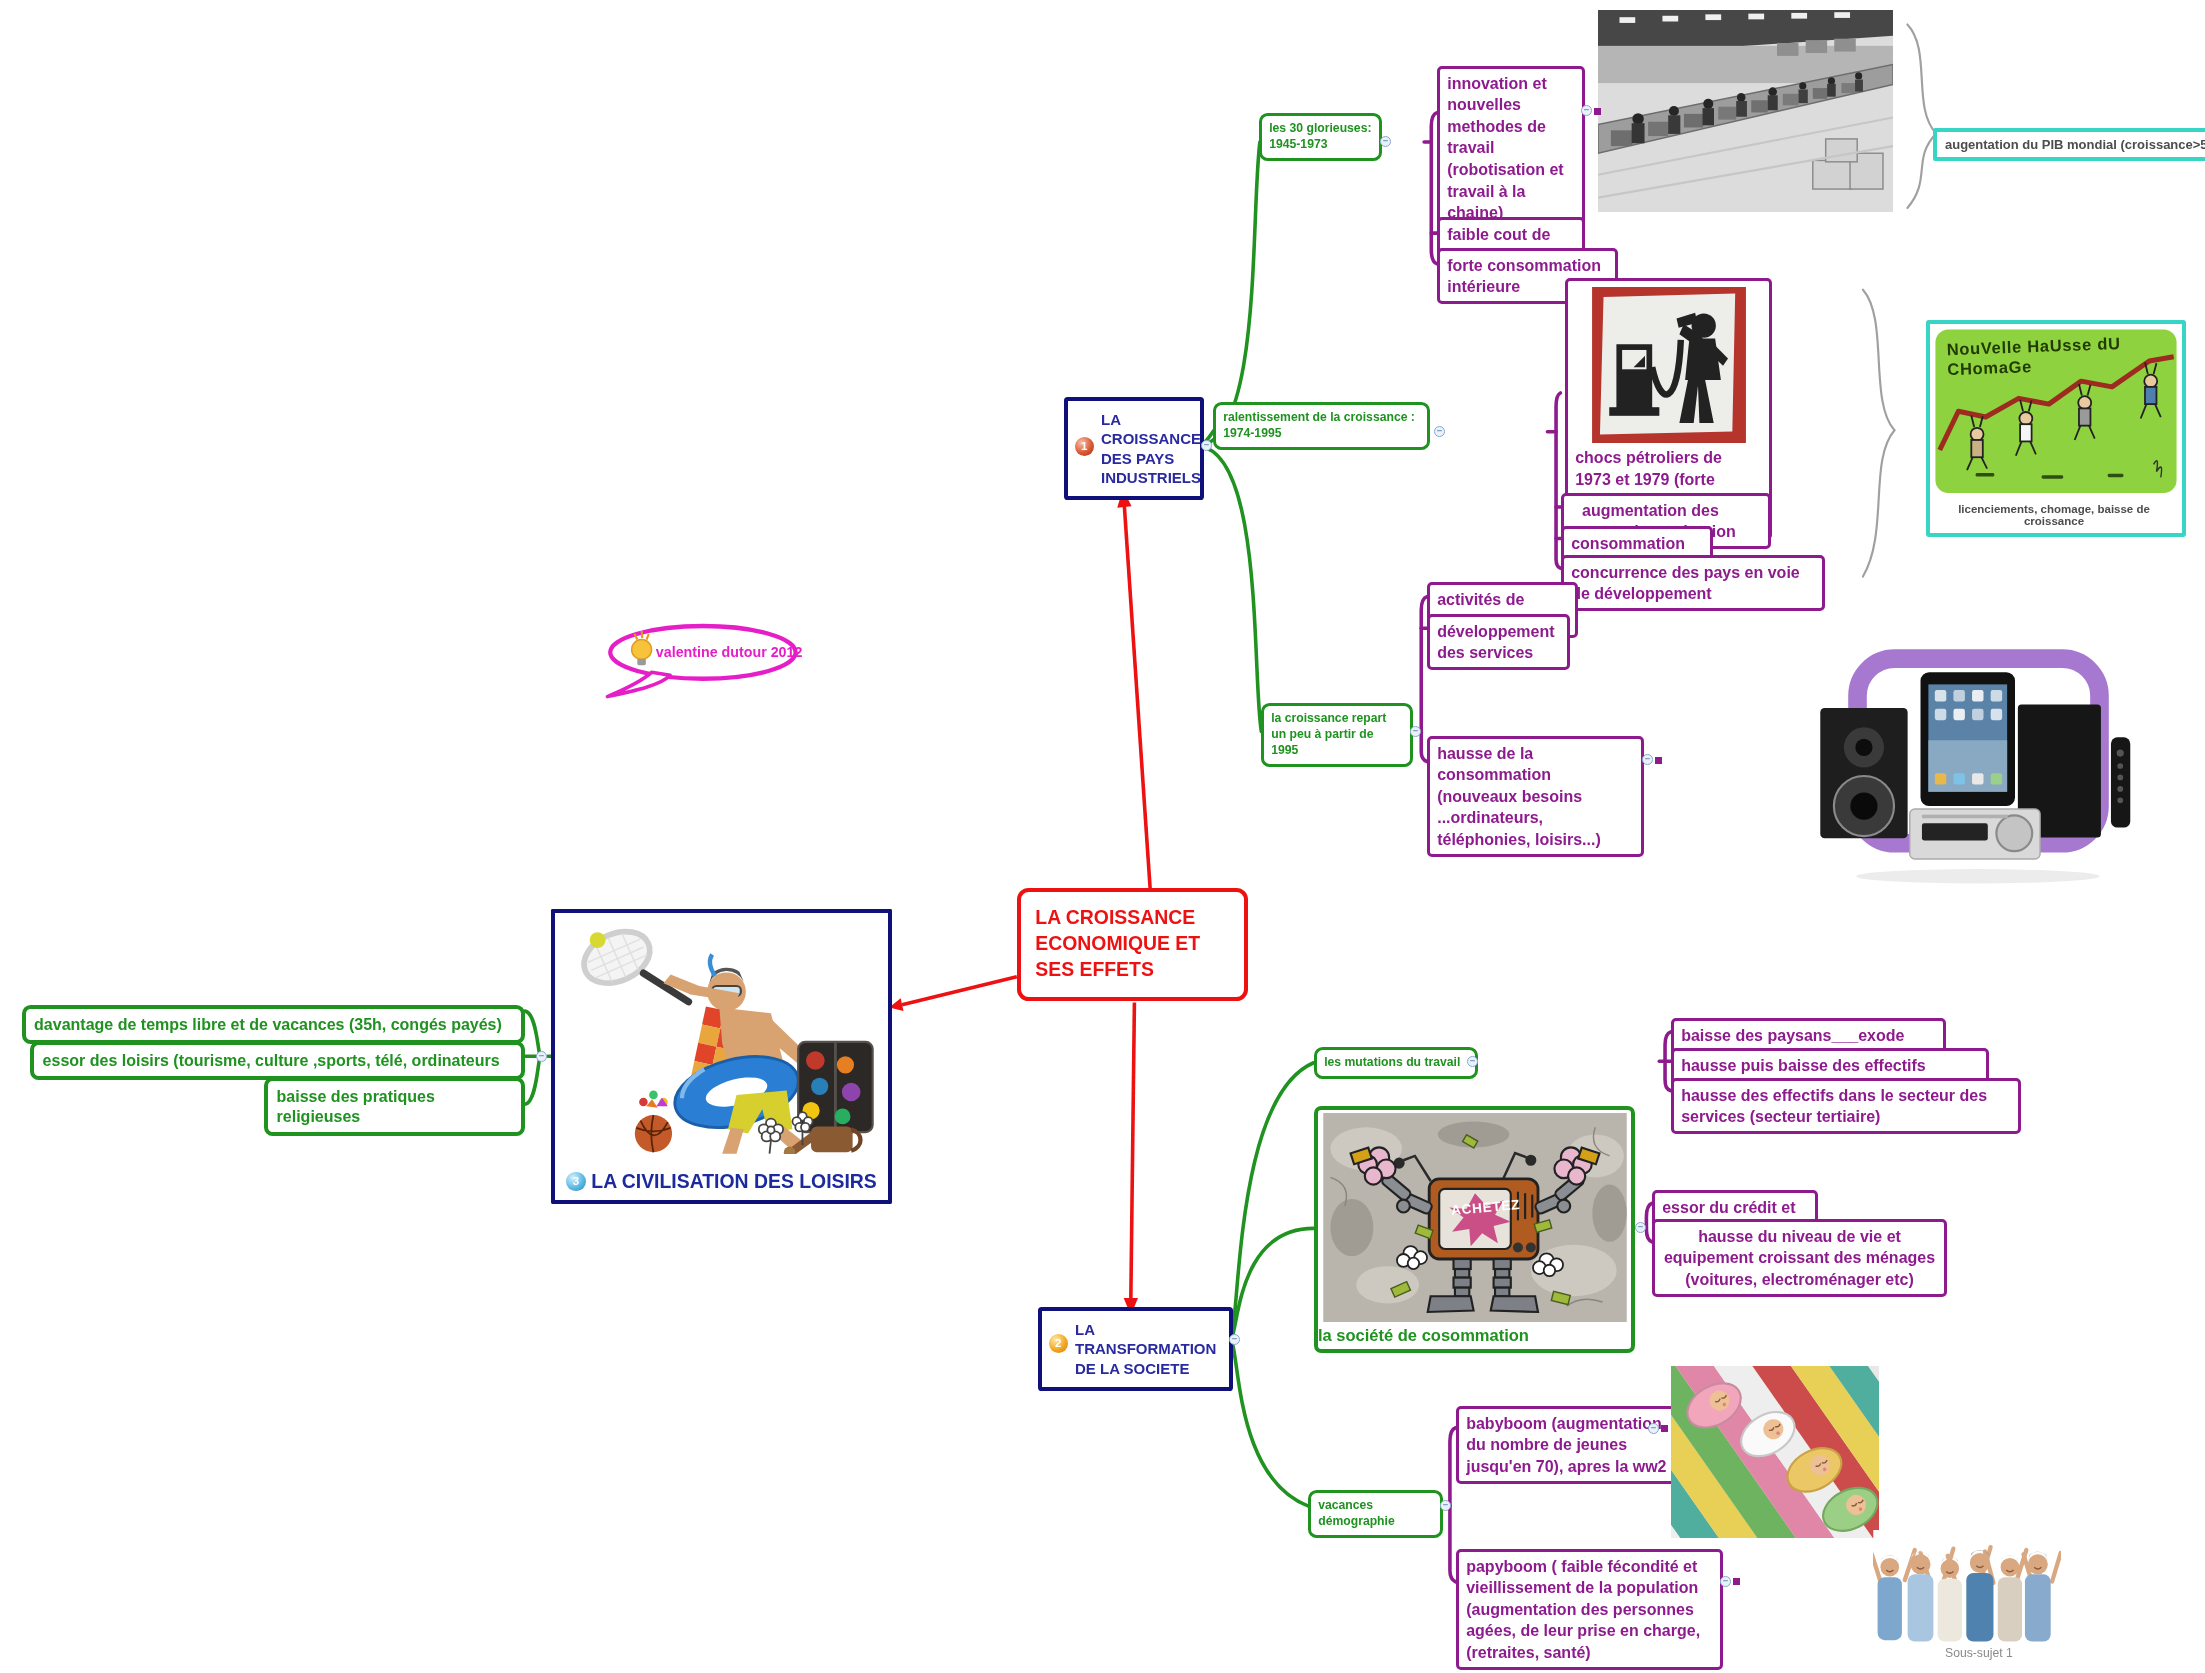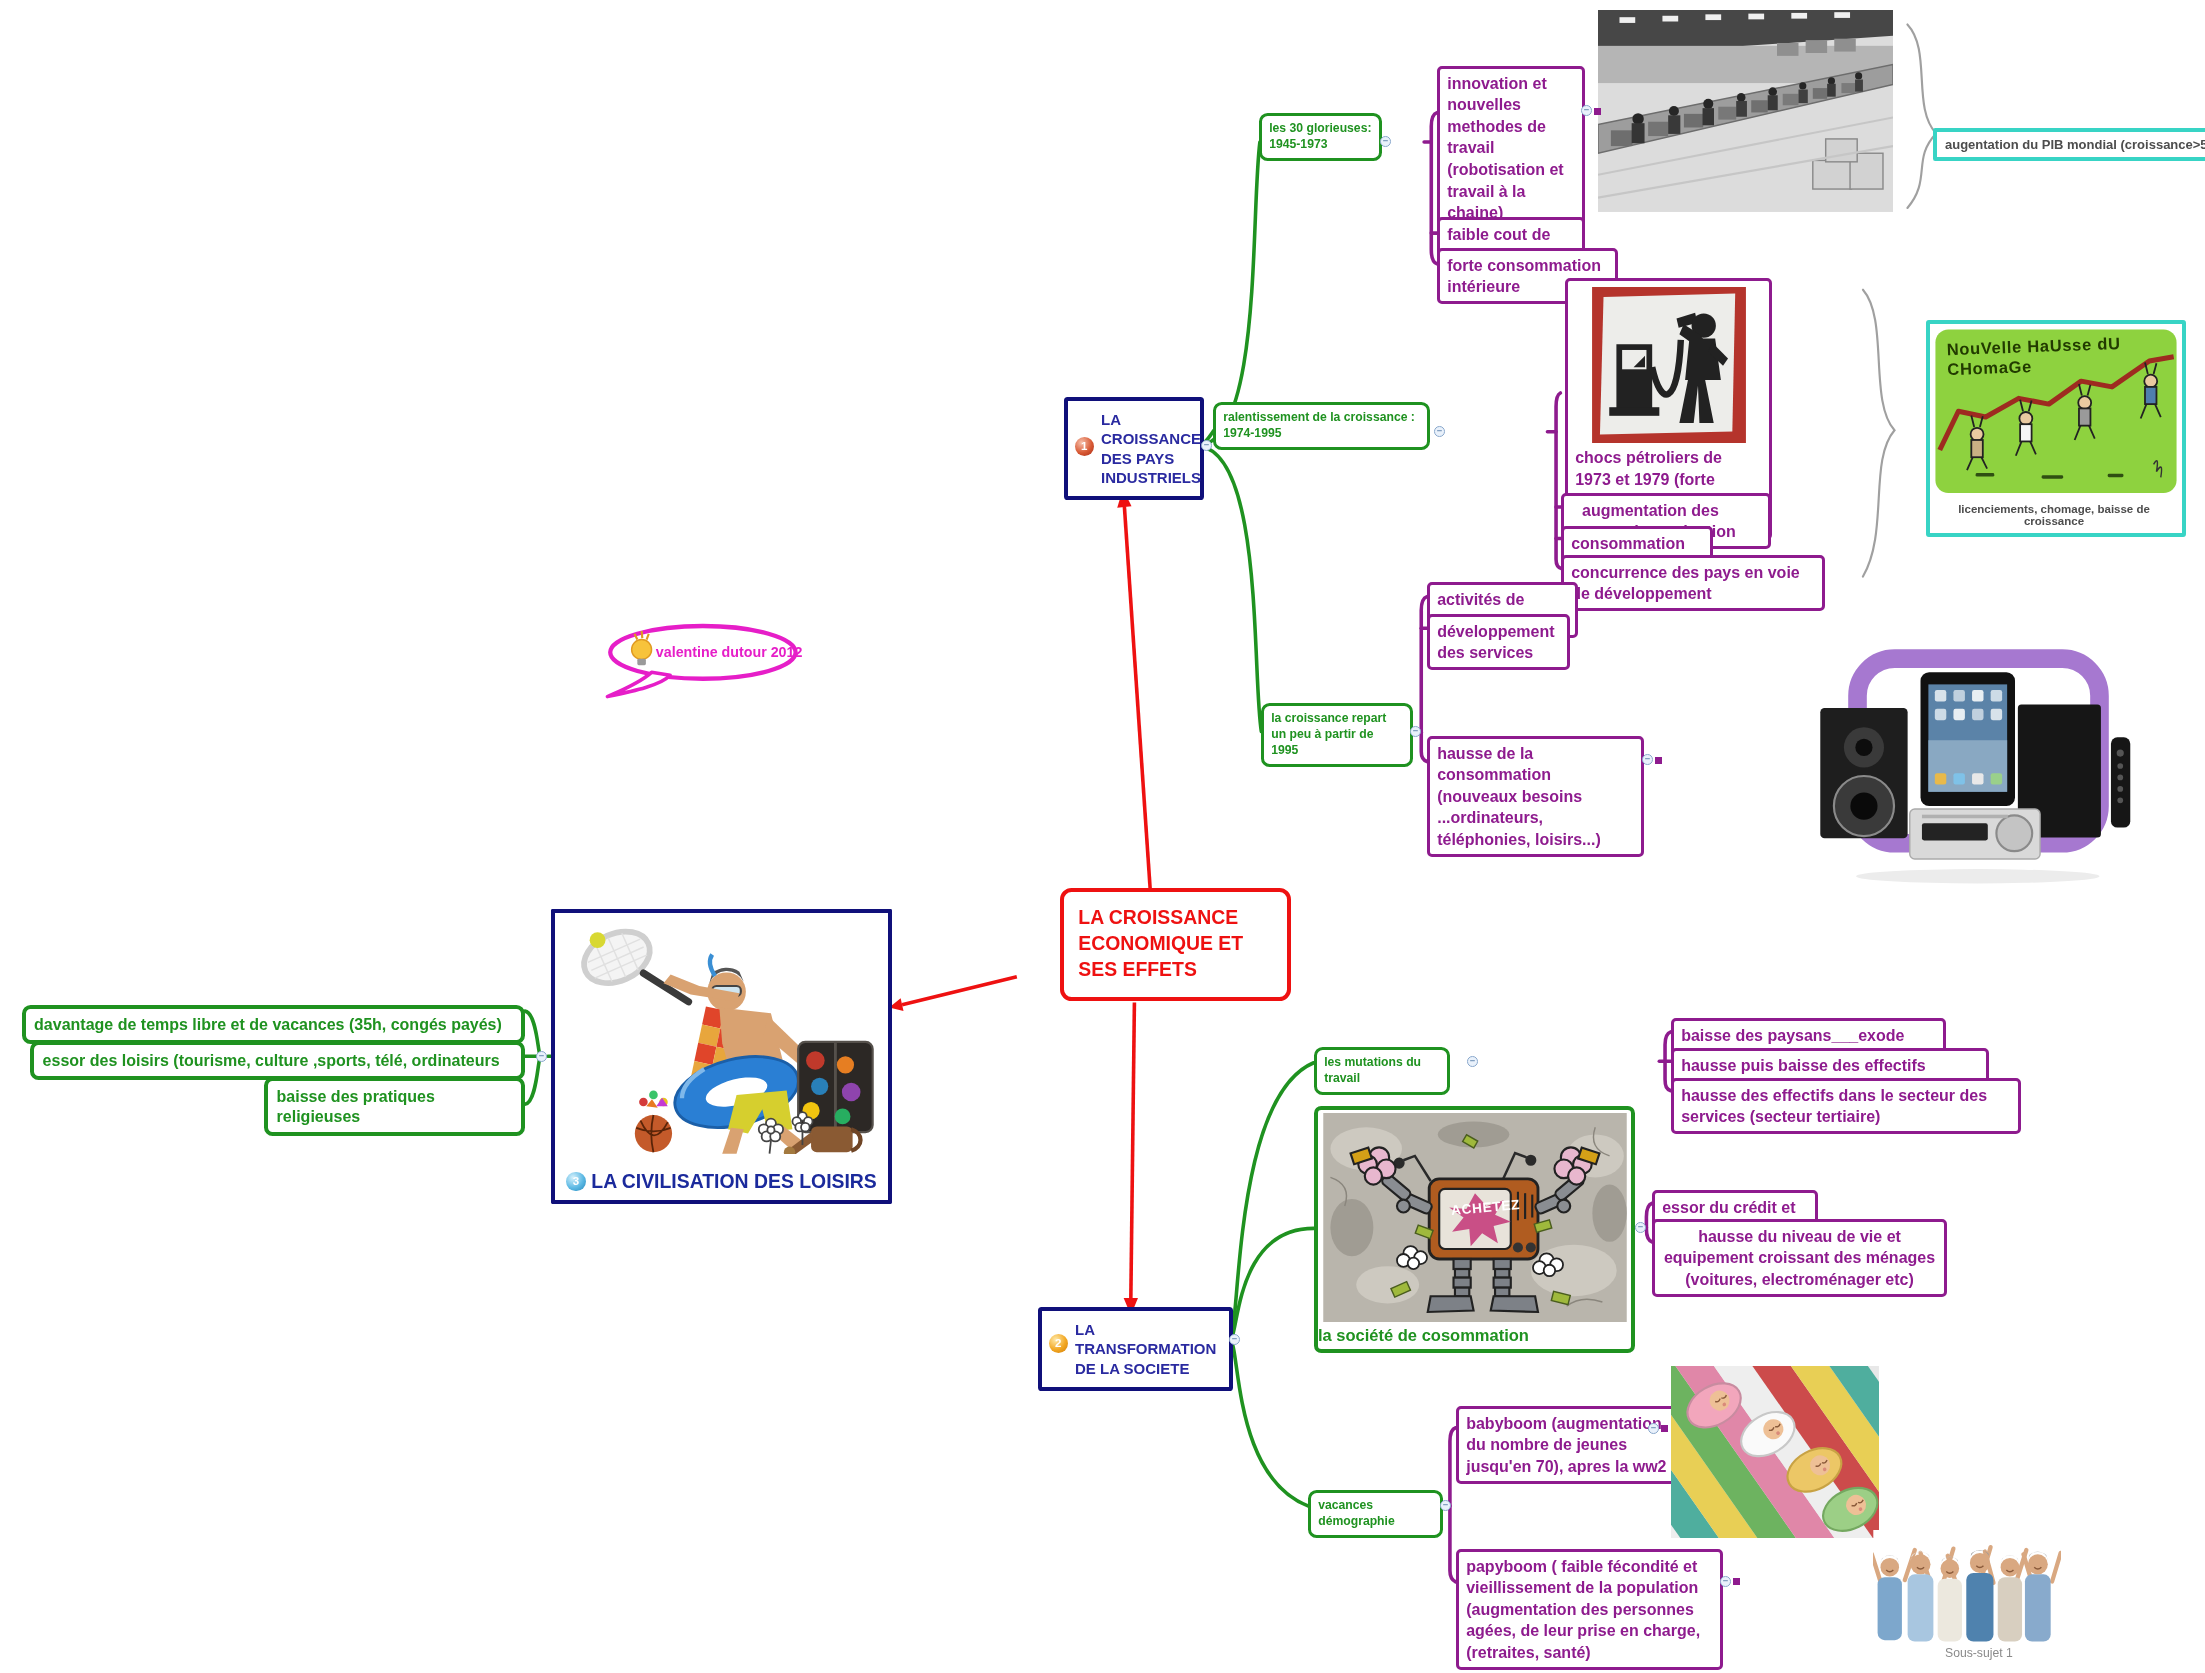--- a/index.html
+++ b/index.html
@@ -5,21 +5,21 @@
   html,body{margin:0;padding:0;}
   body{
     width:2205px;height:1673px;position:relative;background:#ffffff;
     font-family:"Liberation Sans",sans-serif;font-weight:bold;overflow:hidden;
   }
   .node{position:absolute;box-sizing:border-box;background:#fff;z-index:2;}
   .green{border:3.6px solid #1f9220;color:#1f9220;border-radius:8.6px;font-size:12.2px;line-height:1.3;padding:5px 7.2px;}
   .green-big{border:4.3px solid #1f9220;color:#1f9220;border-radius:8.6px;font-size:16px;line-height:1.25;padding:5.7px 8.6px;}
   .purple{border:3.6px solid #8e1b8e;color:#8e1b8e;border-radius:5px;font-size:16px;line-height:1.35;padding:3.6px 7.2px;}
   .navy{border:4.3px solid #10107a;color:#2a2aa0;border-radius:3.6px;font-size:15px;line-height:1.3;padding:8.6px 8.6px 8.6px 33px;}
-  .red-center{border:4.3px solid #ee1111;color:#ee1111;border-radius:11.5px;font-size:19.4px;line-height:1.35;padding:11.5px 14.3px;margin-left:43px;}
+  .red-center{border:4.3px solid #ee1111;color:#ee1111;border-radius:11.5px;font-size:19.4px;line-height:1.35;padding:11.5px 14.3px;}
   .cyan{border:4.3px solid #38d4c5;color:#4d4d4d;border-radius:2.2px;font-size:13px;padding:5px 8px;white-space:nowrap;}
   .cyan-frame{border:4.3px solid #38d4c5;border-radius:2.9px;}
   .badge{position:absolute;width:19.4px;height:19.4px;border-radius:50%;color:#fff;text-align:center;line-height:19.4px;font-size:11.5px;z-index:4;}
   .badge-red{background:radial-gradient(circle at 35% 30%,#f7c0ab,#d85a35 55%,#a82812);}
   .badge-orange{background:radial-gradient(circle at 35% 30%,#ffe9a8,#f2a722 55%,#d07c08);}
   .badge-blue{background:radial-gradient(circle at 35% 30%,#d6f1fc,#5cb9e4 55%,#2486ba);}
   .dot{position:absolute;width:10.8px;height:10.8px;border-radius:50%;background:#e9f1fb;border:1.4px solid #8aa8cc;color:#7090b4;
        font-size:9.3px;line-height:8px;text-align:center;box-sizing:border-box;z-index:5;}
   .sq{position:absolute;width:7.2px;height:7.2px;background:#8e1b8e;z-index:5;}
   .imgbox{position:absolute;z-index:2;}
@@ -431,21 +431,21 @@
     <span class="badge badge-blue" style="position:static;display:inline-block;">3</span>
     <span>LA CIVILISATION DES LOISIRS</span>
   </div>
 </div>
 
 <div class="node navy" style="left:1038px;top:1307px;width:195px;min-height:66px;">
   <span class="badge badge-orange" style="left:6.5px;top:23px;">2</span>
   <span>LA TRANSFORMATION DE LA SOCIETE</span>
 </div>
 
-<div class="node green" style="left:1314px;top:1047px;width:136px;">
+<div class="node green" style="left:1314px;top:1047px;width:164px;">
   <span>les mutations du travail</span>
 </div>
 
 <div class="node purple" style="left:1671px;top:1018px;width:275px;">
   <span>baisse des paysans___exode rural (secteur primaire)</span>
 </div>
 <div class="node purple" style="left:1671px;top:1048px;width:318px;">
   <span>hausse puis baisse des effectifs ouvriers (secteur secondaire)</span>
 </div>
 <div class="node purple" style="left:1671px;top:1078px;width:350px;">

